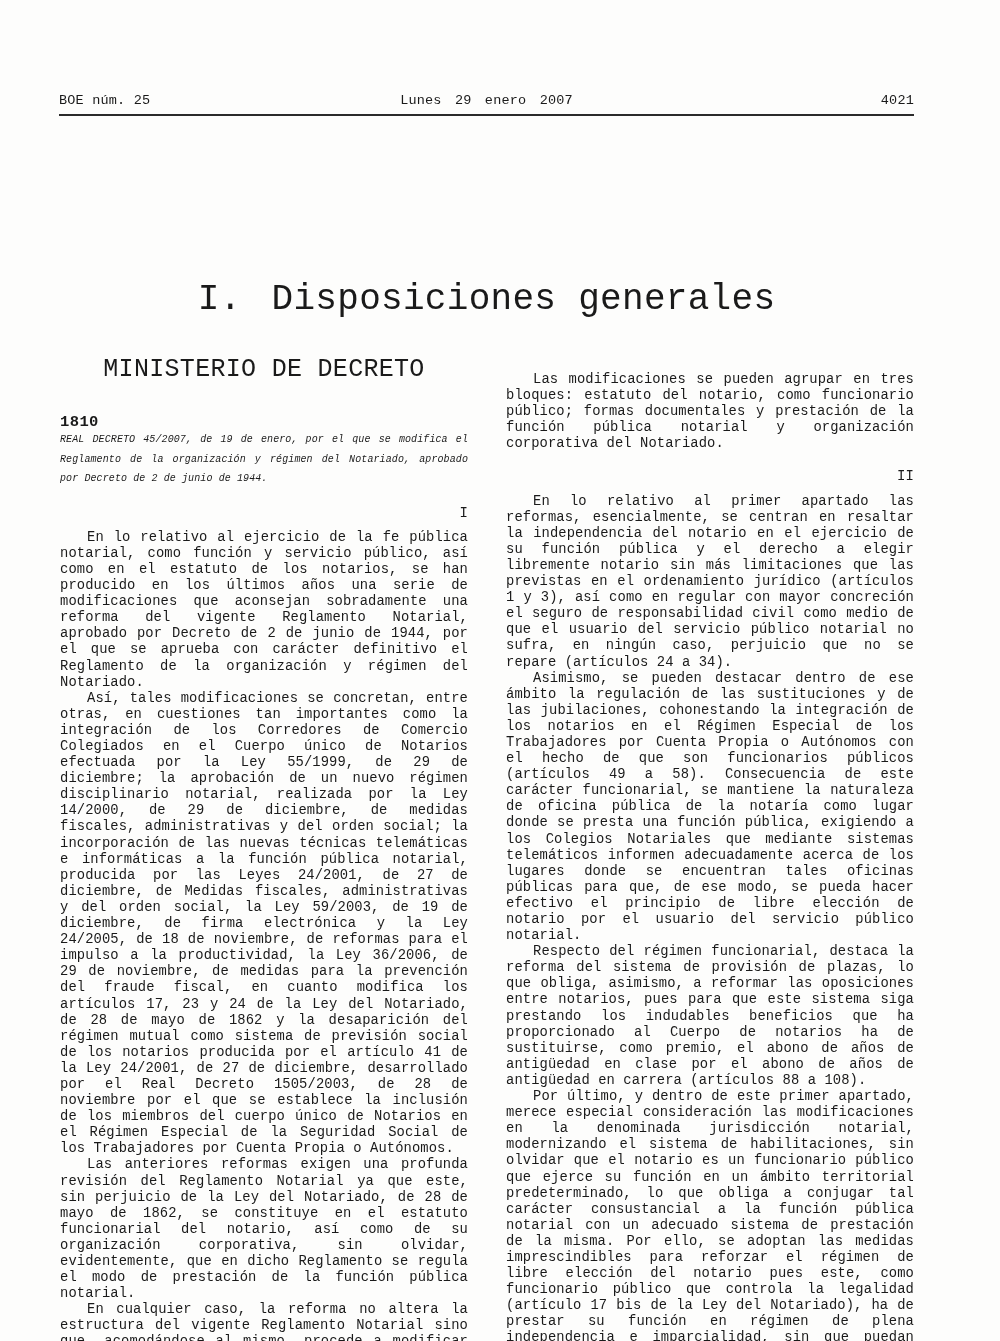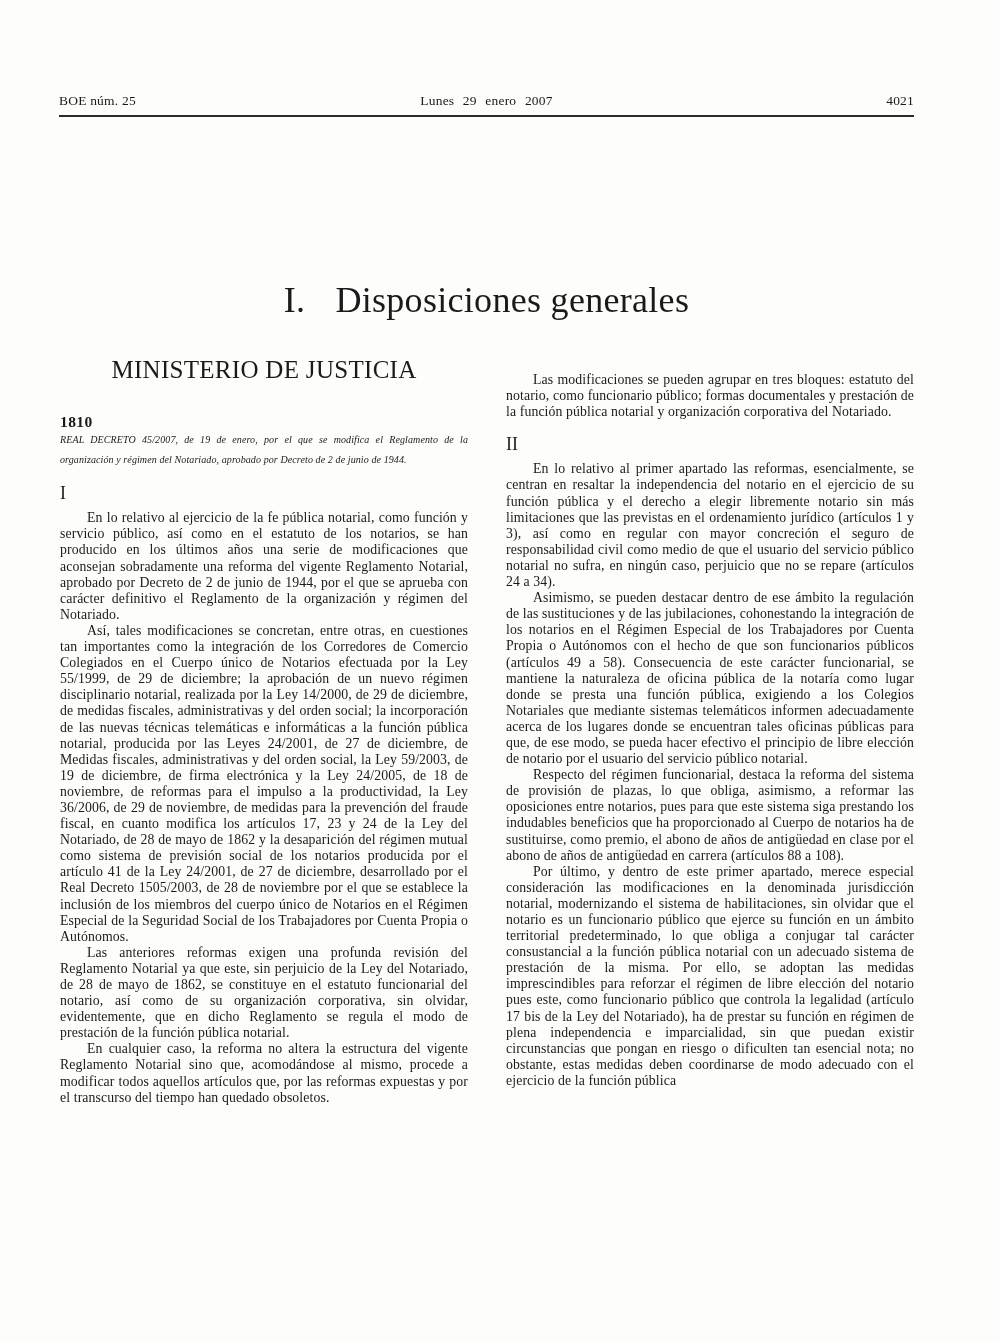--- a/index.html
+++ b/index.html
@@ -7,21 +7,21 @@
     padding: 0;
     background: #e8e8e8;
   }
   .page {
     position: relative;
     width: 1000px;
     height: 1341px;
     margin: 0 auto;
     background: #fdfdfc;
     color: #1a1a1a;
-    font-family: Liberation Serif, serif;
+    font-family: Liberation Mono, monospace;
     overflow: hidden;
     -webkit-hyphens: auto;
     hyphens: auto;
   }
   .page-header {
     position: absolute;
     top: 93px;
     left: 59px;
     width: 855px;
     display: grid;
@@ -85,23 +85,23 @@
   .art-title {
     flex: 1;
     margin: 0;
     font-style: italic;
     font-size: 10px;
     line-height: 19.5px;
     text-align: justify;
   }
   .sec-num {
     margin: 16px 0 9px 0;
-    text-align: left;
+    text-align: right;
     text-indent: 0;
-    font-size: 18px;
+    font-size: 14px;
   }
   p.body {
     margin: 0;
     text-indent: 27px;
   }
 </style>
 </head>
 <body>
 
 <div class="page">
@@ -111,21 +111,21 @@
     <span class="hdr-center">Lunes 29 enero 2007</span>
     <span class="hdr-right">4021</span>
   </header>
 
   <h1 class="main-title">
     <span>I.</span>
     <span>Disposiciones generales</span>
   </h1>
 
   <div class="col col-left">
-    <h2 class="ministry">MINISTERIO DE JUSTICIA</h2>
+    <h2 class="ministry">MINISTERIO DE DECRETO</h2>
 
     <div class="article-head">
       <span class="art-num">1810</span>
       <p class="art-title">REAL DECRETO 45/2007, de 19 de enero, por el que se modifica el Reglamento de la organización y régimen del Notariado, aprobado por Decreto de 2 de junio de 1944.</p>
     </div>
 
     <div class="sec-num">I</div>
 
     <p class="body">En lo relativo al ejercicio de la fe pública notarial, como función y servicio público, así como en el estatuto de los notarios, se han producido en los últimos años una serie de modificaciones que aconsejan sobradamente una reforma del vigente Reglamento Notarial, aprobado por Decreto de 2 de junio de 1944, por el que se aprueba con carácter definitivo el Reglamento de la organización y régimen del Notariado.</p>
     <p class="body">Así, tales modificaciones se concretan, entre otras, en cuestiones tan importantes como la integración de los Corredores de Comercio Colegiados en el Cuerpo único de Notarios efectuada por la Ley 55/1999, de 29 de diciembre; la aprobación de un nuevo régimen disciplinario notarial, realizada por la Ley 14/2000, de 29 de diciembre, de medidas fiscales, administrativas y del orden social; la incorporación de las nuevas técnicas telemáticas e informáticas a la función pública notarial, producida por las Leyes 24/2001, de 27 de diciembre, de Medidas fiscales, administrativas y del orden social, la Ley 59/2003, de 19 de diciembre, de firma electrónica y la Ley 24/2005, de 18 de noviembre, de reformas para el impulso a la productividad, la Ley 36/2006, de 29 de noviembre, de medidas para la prevención del fraude fiscal, en cuanto modifica los artículos 17, 23 y 24 de la Ley del Notariado, de 28 de mayo de 1862 y la desaparición del régimen mutual como sistema de previsión social de los notarios producida por el artículo 41 de la Ley 24/2001, de 27 de diciembre, desarrollado por el Real Decreto 1505/2003, de 28 de noviembre por el que se establece la inclusión de los miembros del cuerpo único de Notarios en el Régimen Especial de la Seguridad Social de los Trabajadores por Cuenta Propia o Autónomos.</p>

